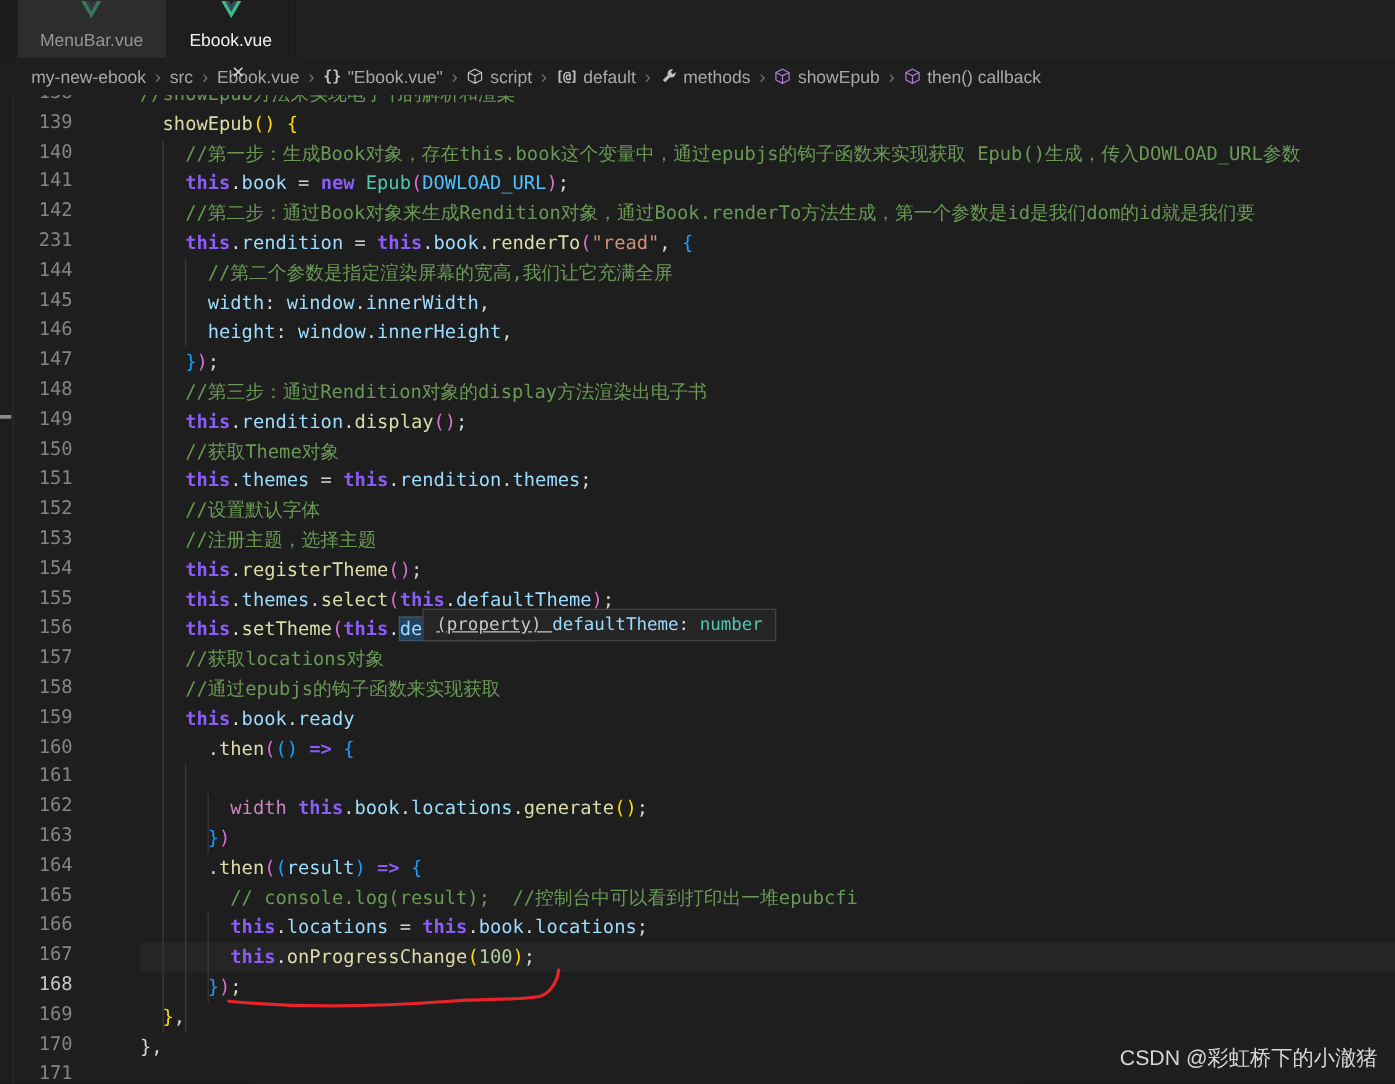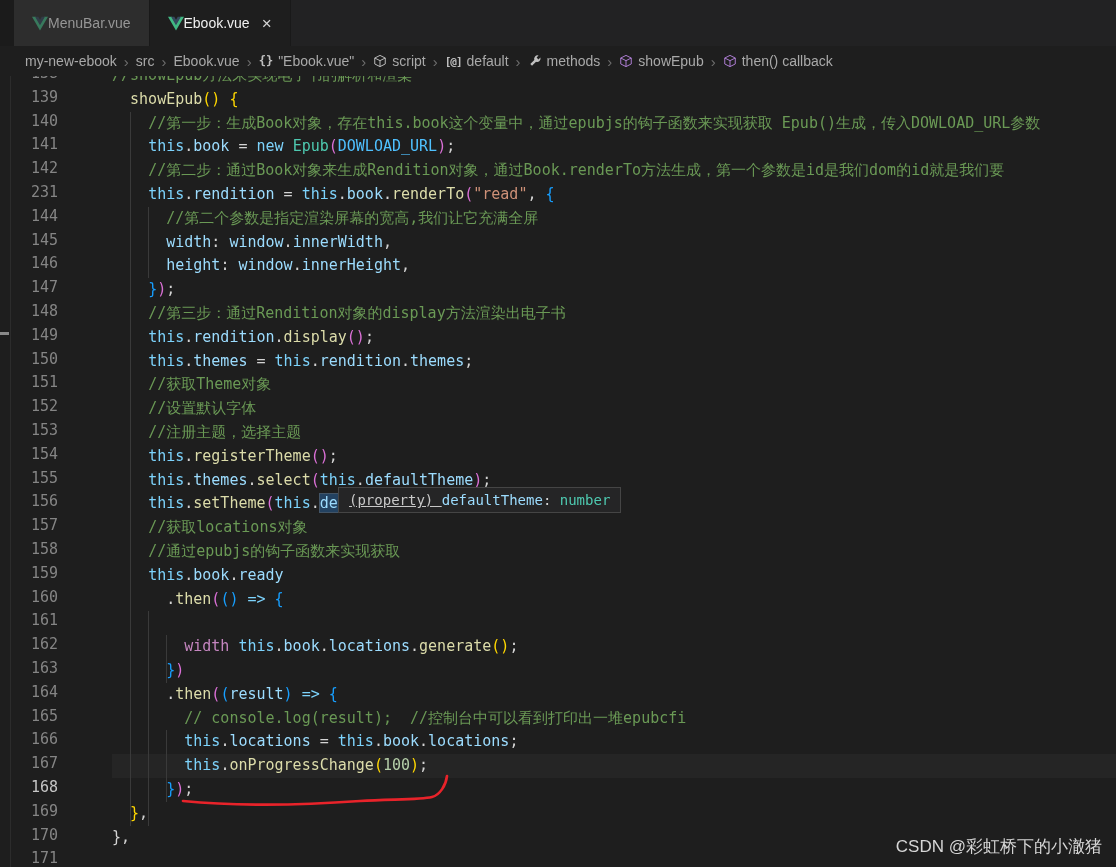--- a/index.html
+++ b/index.html
@@ -3,22 +3,22 @@
 <meta charset="utf-8">
 <style>
   html,body{margin:0;padding:0;background:#111;}
   .screen{position:relative;width:1116px;height:867px;overflow:hidden;background:#1e1e1e;
           font-family:"Liberation Sans",sans-serif;}
 
   
   .tabbar{position:absolute;top:0;left:0;width:1116px;height:46px;background:#222223;
           display:flex;align-items:stretch;z-index:7;}
   .tab-pad{width:14px;background:#1b1b1b;flex:none;}
-  .tab{display:flex;align-items:center;padding:0 18px;font-size:14px;
-       border-right:1px solid #191919;cursor:pointer;}
+  .tab{display:flex;align-items:center;gap:9px;padding:0 18px;font-size:14px;
+       border-right:1px solid #191919;cursor:pointer;flex-direction:column;}
   .tab.inactive{background:#2d2d2d;color:#969696;}
   .tab.active{background:#1e1e1e;color:#f0f0f0;}
   .tab .vicon{display:inline-flex;}
   .tab.inactive .vicon{opacity:.55;}
   .tab .close{margin-left:12px;font-size:17px;color:#d4d4d4;line-height:1;}
 
   
   .breadcrumb{position:absolute;top:46px;left:0;width:1116px;height:30px;background:#1e1e1e;
               display:flex;align-items:center;padding-left:25px;z-index:6;
               color:#a9a9a9;font-size:14px;white-space:nowrap;}
@@ -33,21 +33,21 @@
   .ln{height:23.8px;line-height:23.8px;font:15px "DejaVu Sans Mono",monospace;color:#858585;}
   .ln.cur{color:#c6c6c6;}
   .code{flex:1;position:relative;padding-left:44px;}
   .cl{height:23.8px;line-height:23.8px;white-space:pre;
       font-family:"DejaVu Sans Mono",monospace;font-size:15px;color:#d4d4d4;}
   .cl.curline{background:rgba(255,255,255,.035);}
   .guide{position:absolute;width:1px;background:#3a3a3a;}
 
   
   .tk-cm{color:#6a9955;}
-  .tk-kw{color:#7dd3fc;}
+  .tk-kw{color:#8b5cf6;font-weight:bold;}
   .tk-lb{color:#9cdcfe;}
   .tk-fn{color:#dcdcaa;}
   .tk-tc{color:#4ec9b0;}
   .tk-ct{color:#4fc1ff;}
   .tk-st{color:#ce9178;}
   .tk-nu{color:#b5cea8;}
   .tk-pu{color:#c586c0;}
   .tk-w{color:#d4d4d4;}
   .tk-p1{color:#ffd700;}
   .tk-p2{color:#da70d6;}
@@ -120,22 +120,22 @@
         <div class="cl"><span>    </span><span class="tk-cm">//第一步：生成Book对象，存在this.book这个变量中，通过epubjs的钩子函数来实现获取 Epub()生成，传入DOWLOAD_URL参数</span></div>
         <div class="cl"><span>    </span><span class="tk-kw">this</span><span class="tk-w">.</span><span class="tk-lb">book</span><span class="tk-w"> = </span><span class="tk-kw">new</span><span class="tk-w"> </span><span class="tk-tc">Epub</span><span class="tk-p2">(</span><span class="tk-ct">DOWLOAD_URL</span><span class="tk-p2">)</span><span class="tk-w">;</span></div>
         <div class="cl"><span>    </span><span class="tk-cm">//第二步：通过Book对象来生成Rendition对象，通过Book.renderTo方法生成，第一个参数是id是我们dom的id就是我们要</span></div>
         <div class="cl"><span>    </span><span class="tk-kw">this</span><span class="tk-w">.</span><span class="tk-lb">rendition</span><span class="tk-w"> = </span><span class="tk-kw">this</span><span class="tk-w">.</span><span class="tk-lb">book</span><span class="tk-w">.</span><span class="tk-fn">renderTo</span><span class="tk-p2">(</span><span class="tk-st">"read"</span><span class="tk-w">, </span><span class="tk-p3">{</span></div>
         <div class="cl"><span>      </span><span class="tk-cm">//第二个参数是指定渲染屏幕的宽高,我们让它充满全屏</span></div>
         <div class="cl"><span>      </span><span class="tk-lb">width</span><span class="tk-w">: </span><span class="tk-lb">window</span><span class="tk-w">.</span><span class="tk-lb">innerWidth</span><span class="tk-w">,</span></div>
         <div class="cl"><span>      </span><span class="tk-lb">height</span><span class="tk-w">: </span><span class="tk-lb">window</span><span class="tk-w">.</span><span class="tk-lb">innerHeight</span><span class="tk-w">,</span></div>
         <div class="cl"><span>    </span><span class="tk-p3">}</span><span class="tk-p2">)</span><span class="tk-w">;</span></div>
         <div class="cl"><span>    </span><span class="tk-cm">//第三步：通过Rendition对象的display方法渲染出电子书</span></div>
         <div class="cl"><span>    </span><span class="tk-kw">this</span><span class="tk-w">.</span><span class="tk-lb">rendition</span><span class="tk-w">.</span><span class="tk-fn">display</span><span class="tk-p2">()</span><span class="tk-w">;</span></div>
+        <div class="cl"><span>    </span><span class="tk-cm">//获取Theme对象</span></div>
         <div class="cl"><span>    </span><span class="tk-kw">this</span><span class="tk-w">.</span><span class="tk-lb">themes</span><span class="tk-w"> = </span><span class="tk-kw">this</span><span class="tk-w">.</span><span class="tk-lb">rendition</span><span class="tk-w">.</span><span class="tk-lb">themes</span><span class="tk-w">;</span></div>
-        <div class="cl"><span>    </span><span class="tk-cm">//获取Theme对象</span></div>
         <div class="cl"><span>    </span><span class="tk-cm">//设置默认字体</span></div>
         <div class="cl"><span>    </span><span class="tk-cm">//注册主题，选择主题</span></div>
         <div class="cl"><span>    </span><span class="tk-kw">this</span><span class="tk-w">.</span><span class="tk-fn">registerTheme</span><span class="tk-p2">()</span><span class="tk-w">;</span></div>
         <div class="cl"><span>    </span><span class="tk-kw">this</span><span class="tk-w">.</span><span class="tk-lb">themes</span><span class="tk-w">.</span><span class="tk-fn">select</span><span class="tk-p2">(</span><span class="tk-kw">this</span><span class="tk-w">.</span><span class="tk-lb">defaultTheme</span><span class="tk-p2">)</span><span class="tk-w">;</span></div>
         <div class="cl"><span>    </span><span class="tk-kw">this</span><span class="tk-w">.</span><span class="tk-fn">setTheme</span><span class="tk-p2">(</span><span class="tk-kw">this</span><span class="tk-w">.</span><span class="tk-hl">defaultTheme</span><span class="tk-p2">)</span><span class="tk-w">;</span></div>
         <div class="cl"><span>    </span><span class="tk-cm">//获取locations对象</span></div>
         <div class="cl"><span>    </span><span class="tk-cm">//通过epubjs的钩子函数来实现获取</span></div>
         <div class="cl"><span>    </span><span class="tk-kw">this</span><span class="tk-w">.</span><span class="tk-lb">book</span><span class="tk-w">.</span><span class="tk-lb">ready</span></div>
         <div class="cl"><span>      </span><span class="tk-w">.</span><span class="tk-fn">then</span><span class="tk-p2">(</span><span class="tk-p3">()</span><span class="tk-w"> </span><span class="tk-kw">=&gt;</span><span class="tk-w"> </span><span class="tk-p3">{</span></div>
         <div class="cl"><span>        </span></div>

